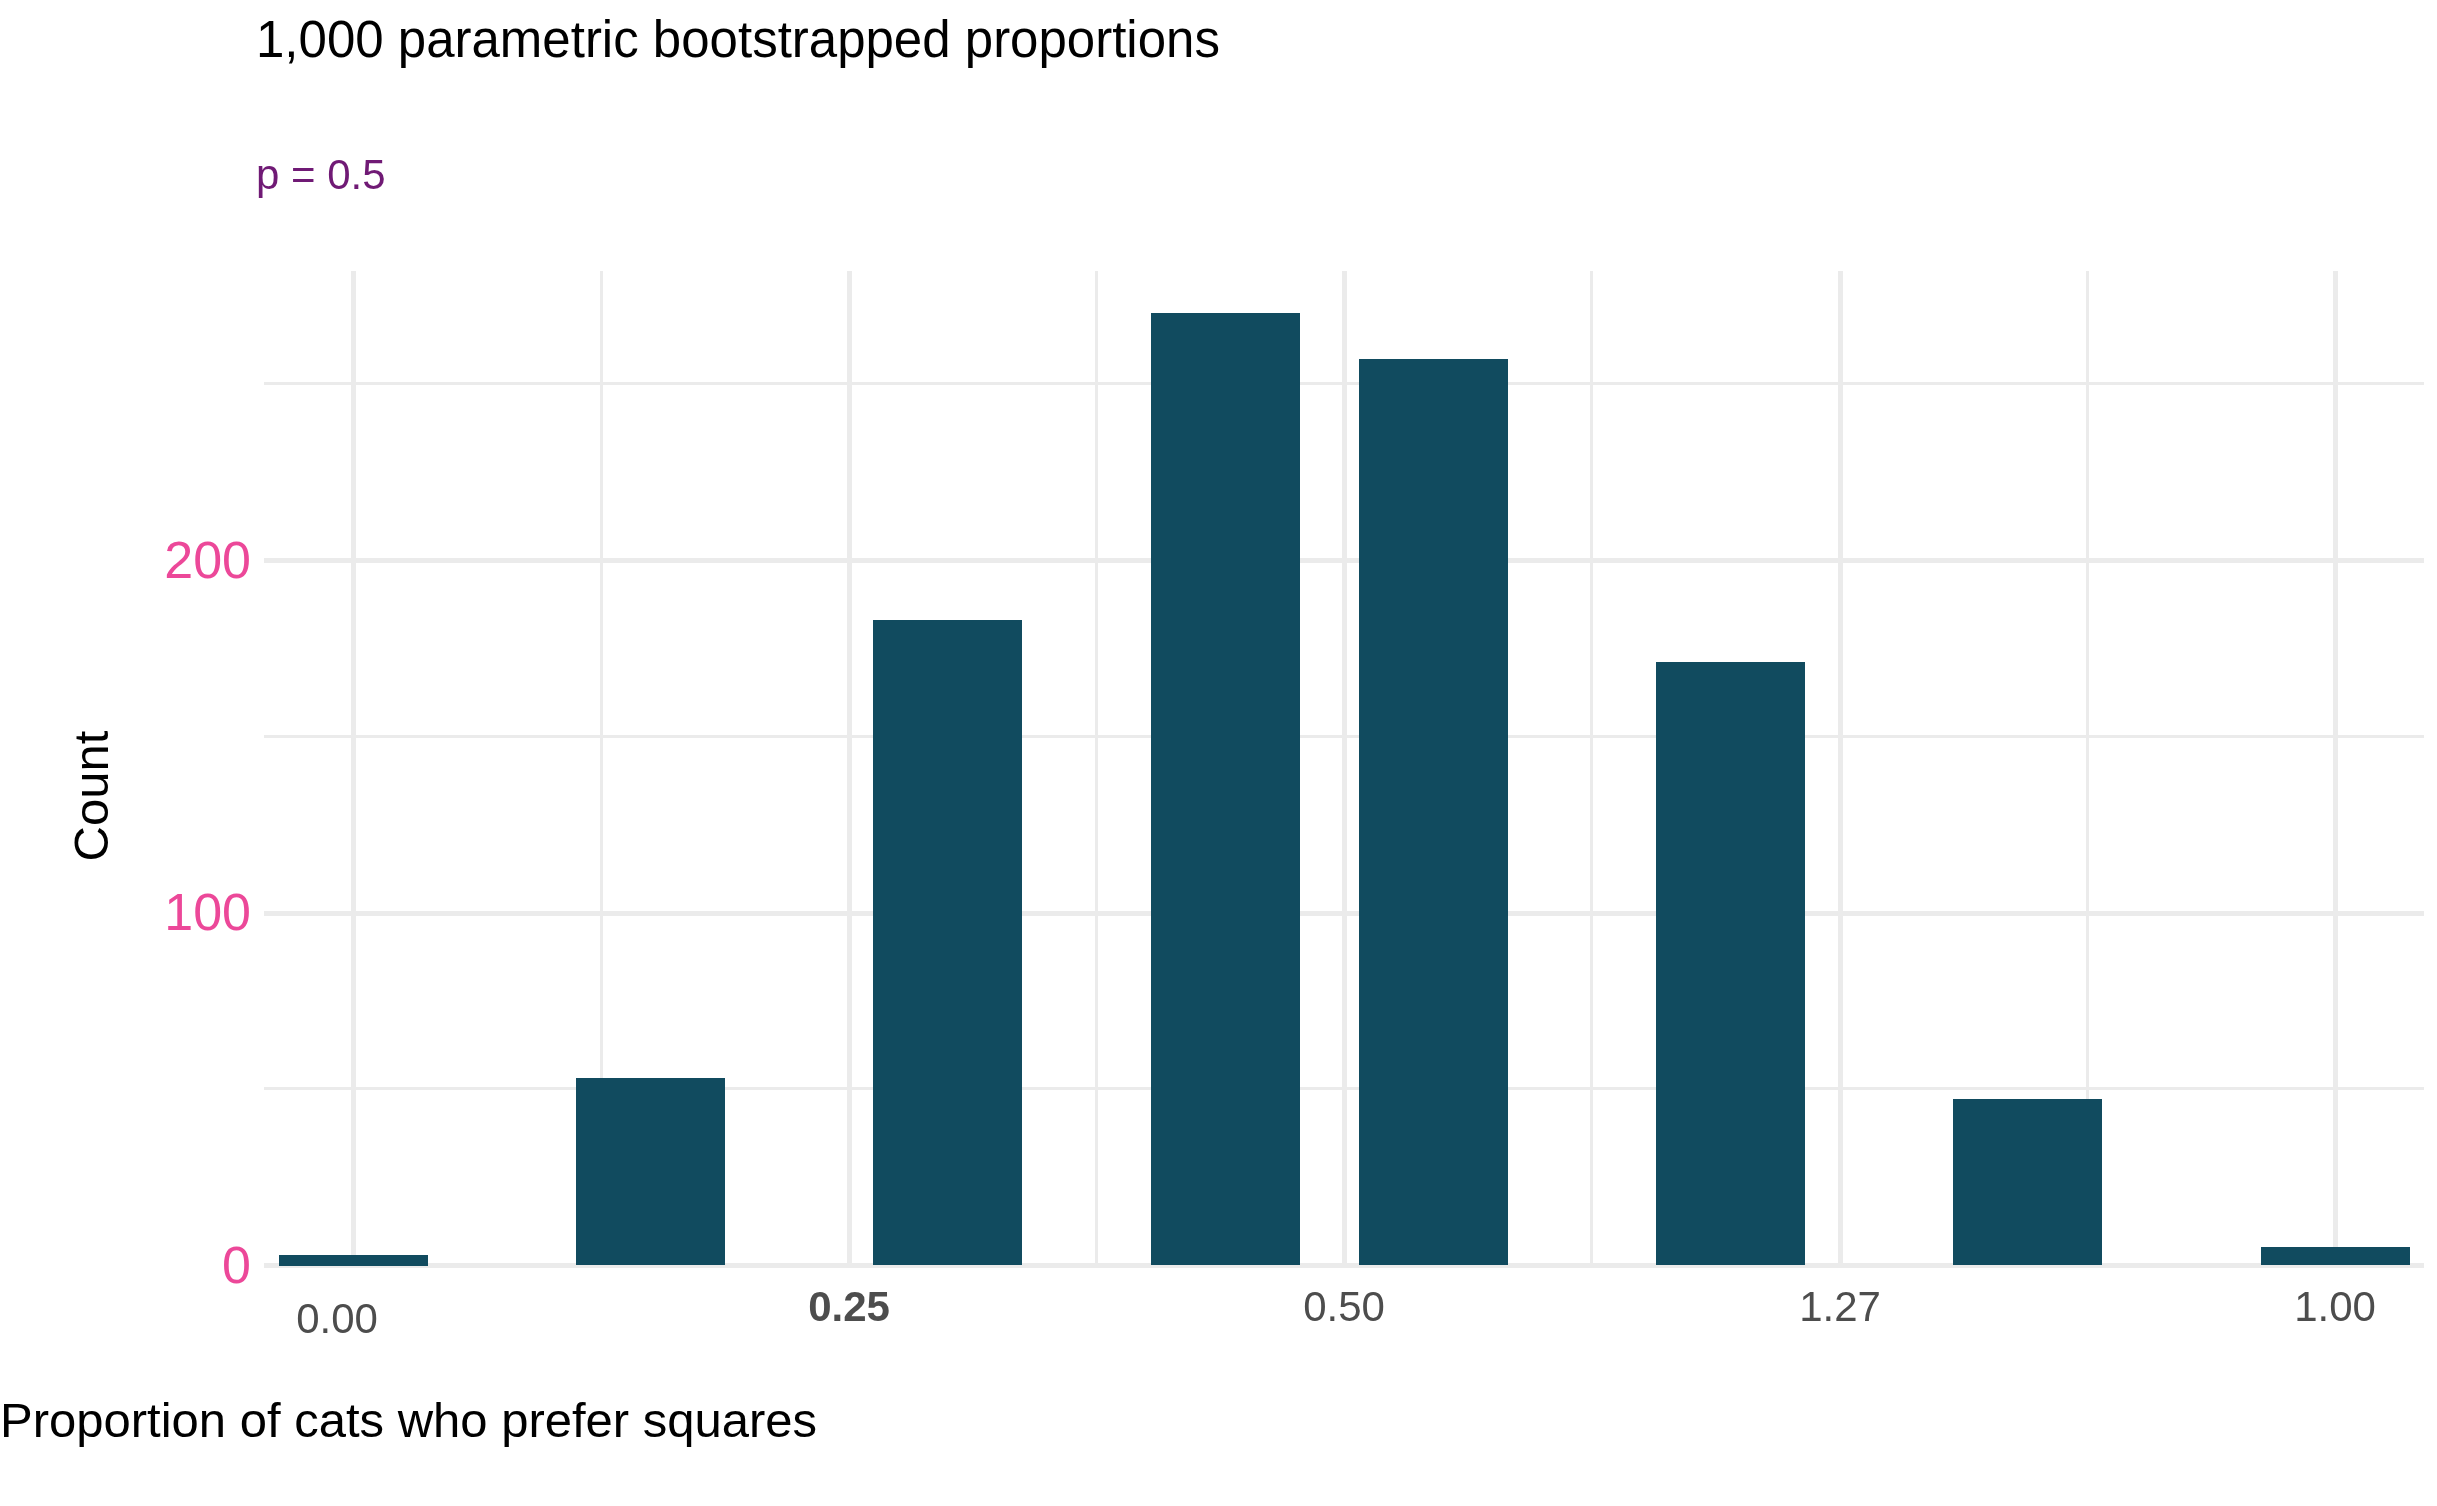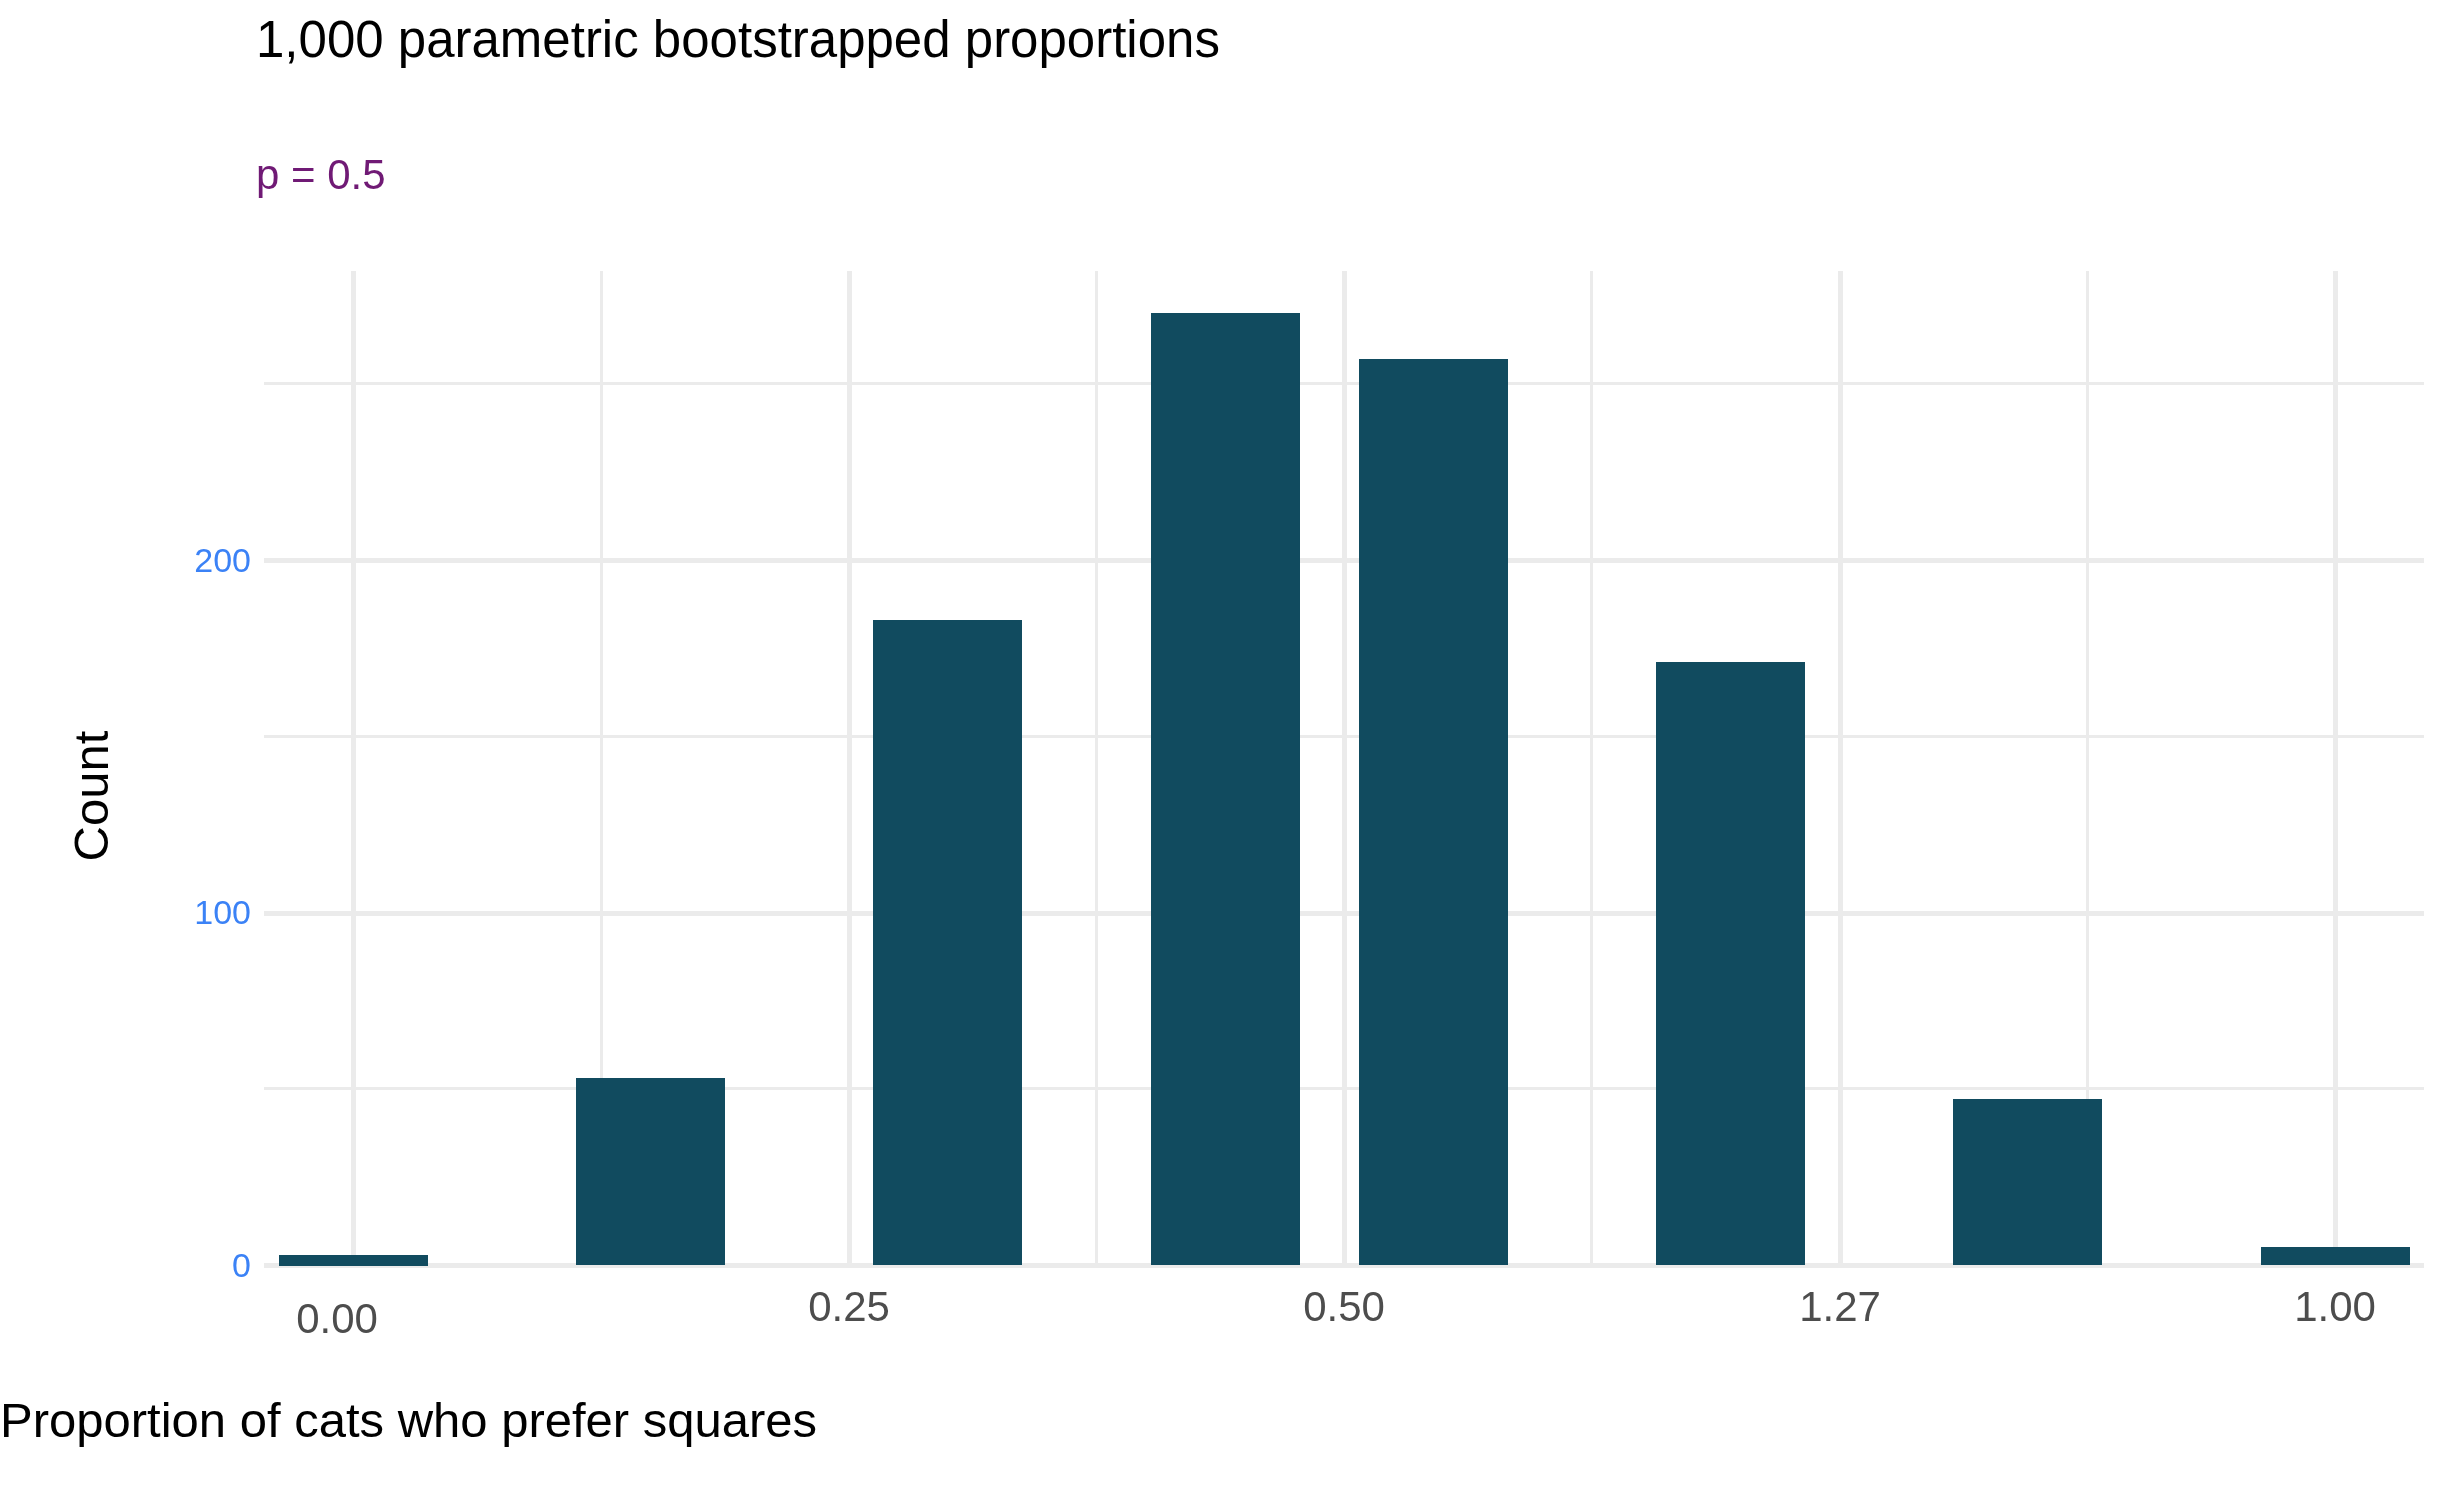--- a/index.html
+++ b/index.html
@@ -60,22 +60,22 @@
     position: absolute;
     background: #114B5F;
     box-sizing: border-box;
   }
 
   
   .ytick {
     position: absolute;
     right: 2187px;
     text-align: right;
-    font-size: 34px;
-    color: #3b82f6;
+    font-size: 52px;
+    color: #ec4899;
     white-space: nowrap;
     transform: translateY(-50%);
     width: 203px;
   }
   .xtick {
     position: absolute;
     top: 1283px;
     font-size: 42px;
     color: #4d4d4d;
     white-space: nowrap;
@@ -137,18 +137,18 @@
       <div class="bar" title="1.00: 5" style="left: 1997px; width: 149px; top: 976px; height: 17.6px; background: rgb(17, 75, 95);"></div>
     </div>
 
   <div id="y-axis-title">Count</div>
   <div id="x-axis-title">Proportion of cats who prefer squares</div>
 
 <div class="ytick" style="top: 1265px;">0</div>
     <div class="ytick" style="top: 912px;">100</div>
     <div class="ytick" style="top: 560px;">200</div>
     <div class="xtick" style="left: 337px; margin-top: 12px;">0.00</div>
-    <div class="xtick" style="left: 849px;">0.25</div>
+    <div class="xtick" style="left: 849px; font-weight: bold;">0.25</div>
     <div class="xtick" style="left: 1344px;">0.50</div>
     <div class="xtick" style="left: 1840px;">1.27</div>
     <div class="xtick" style="left: 2335px;">1.00</div>
   </div>
 
 
 </body></html>

